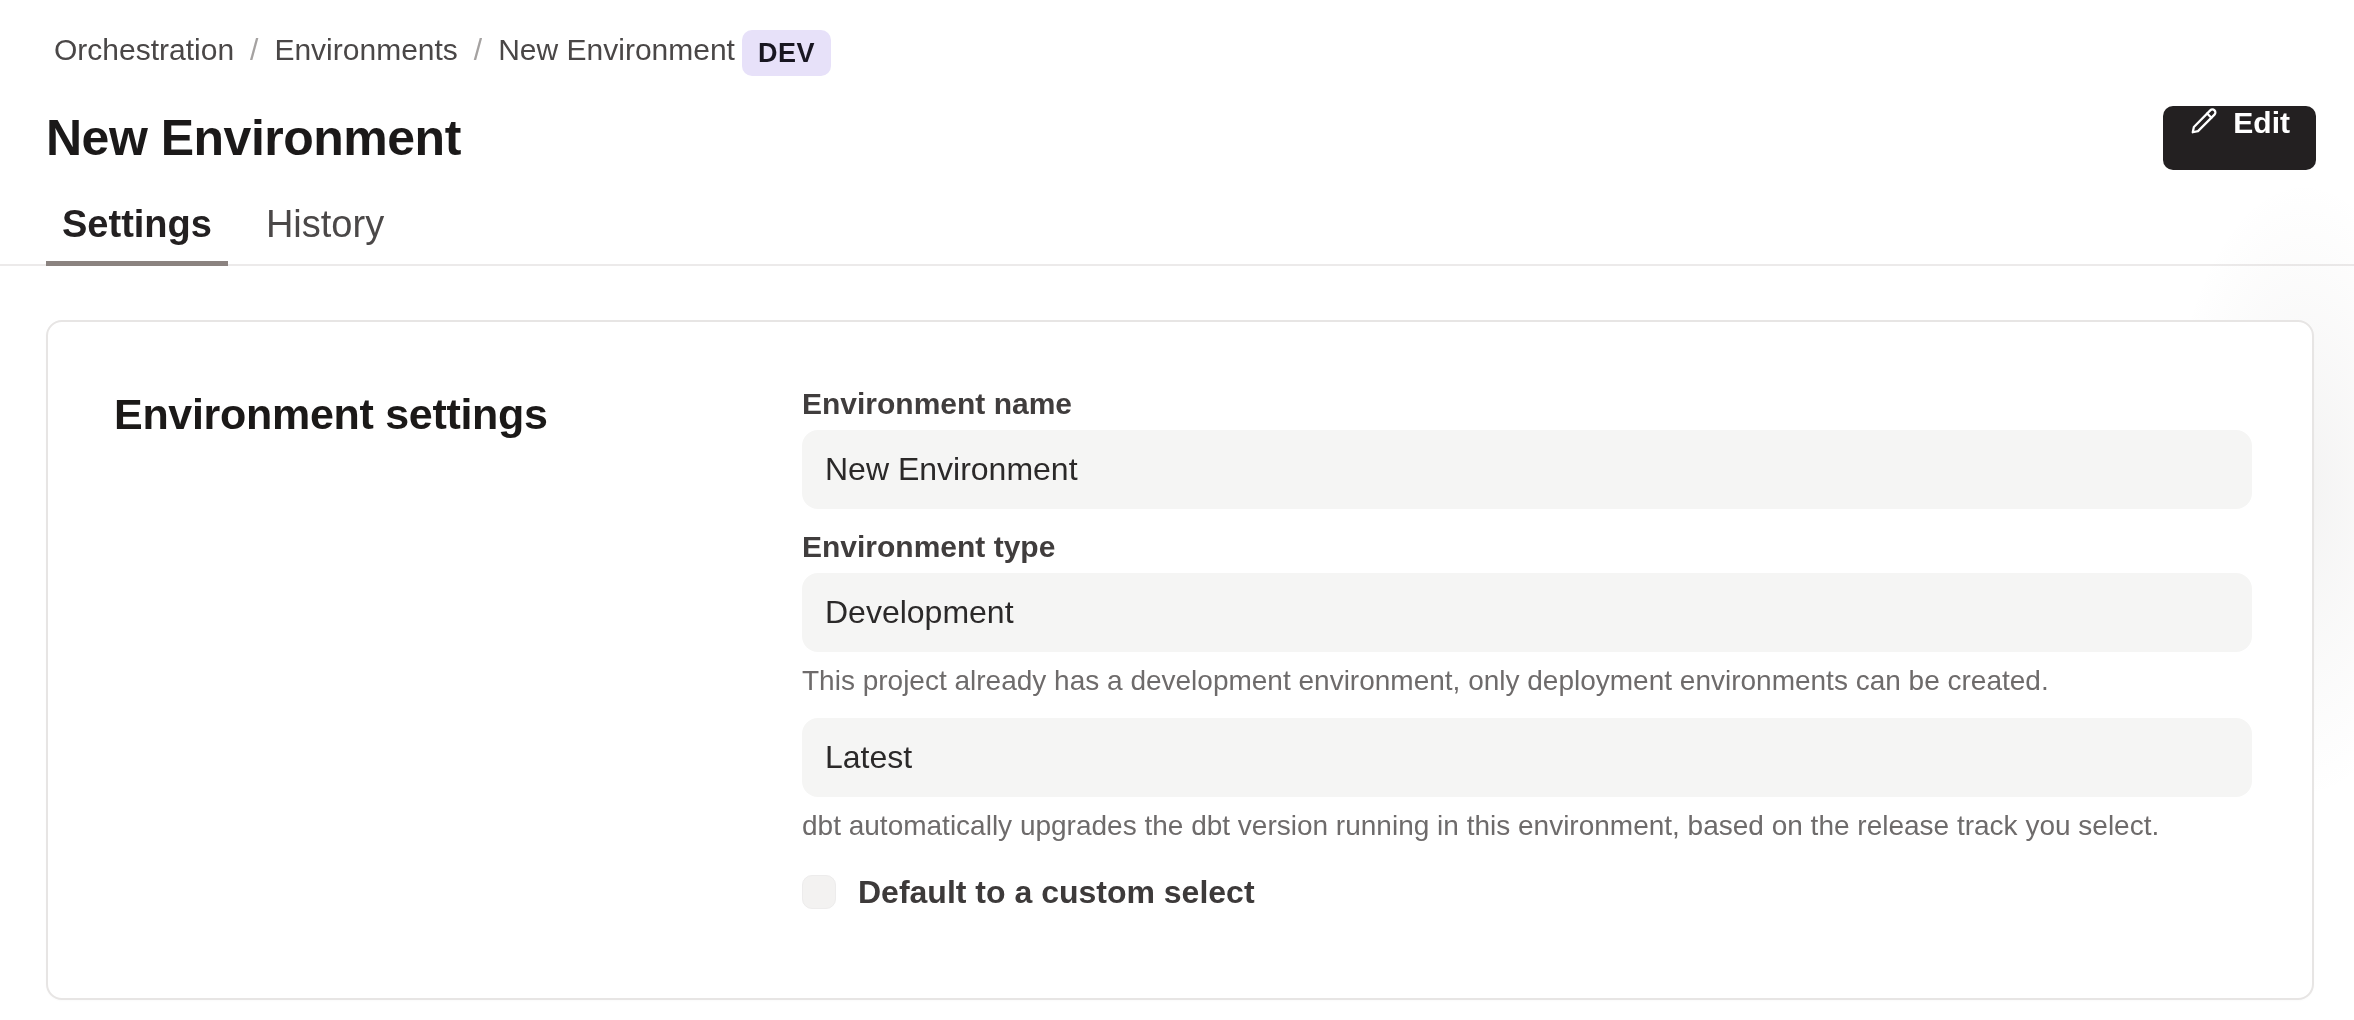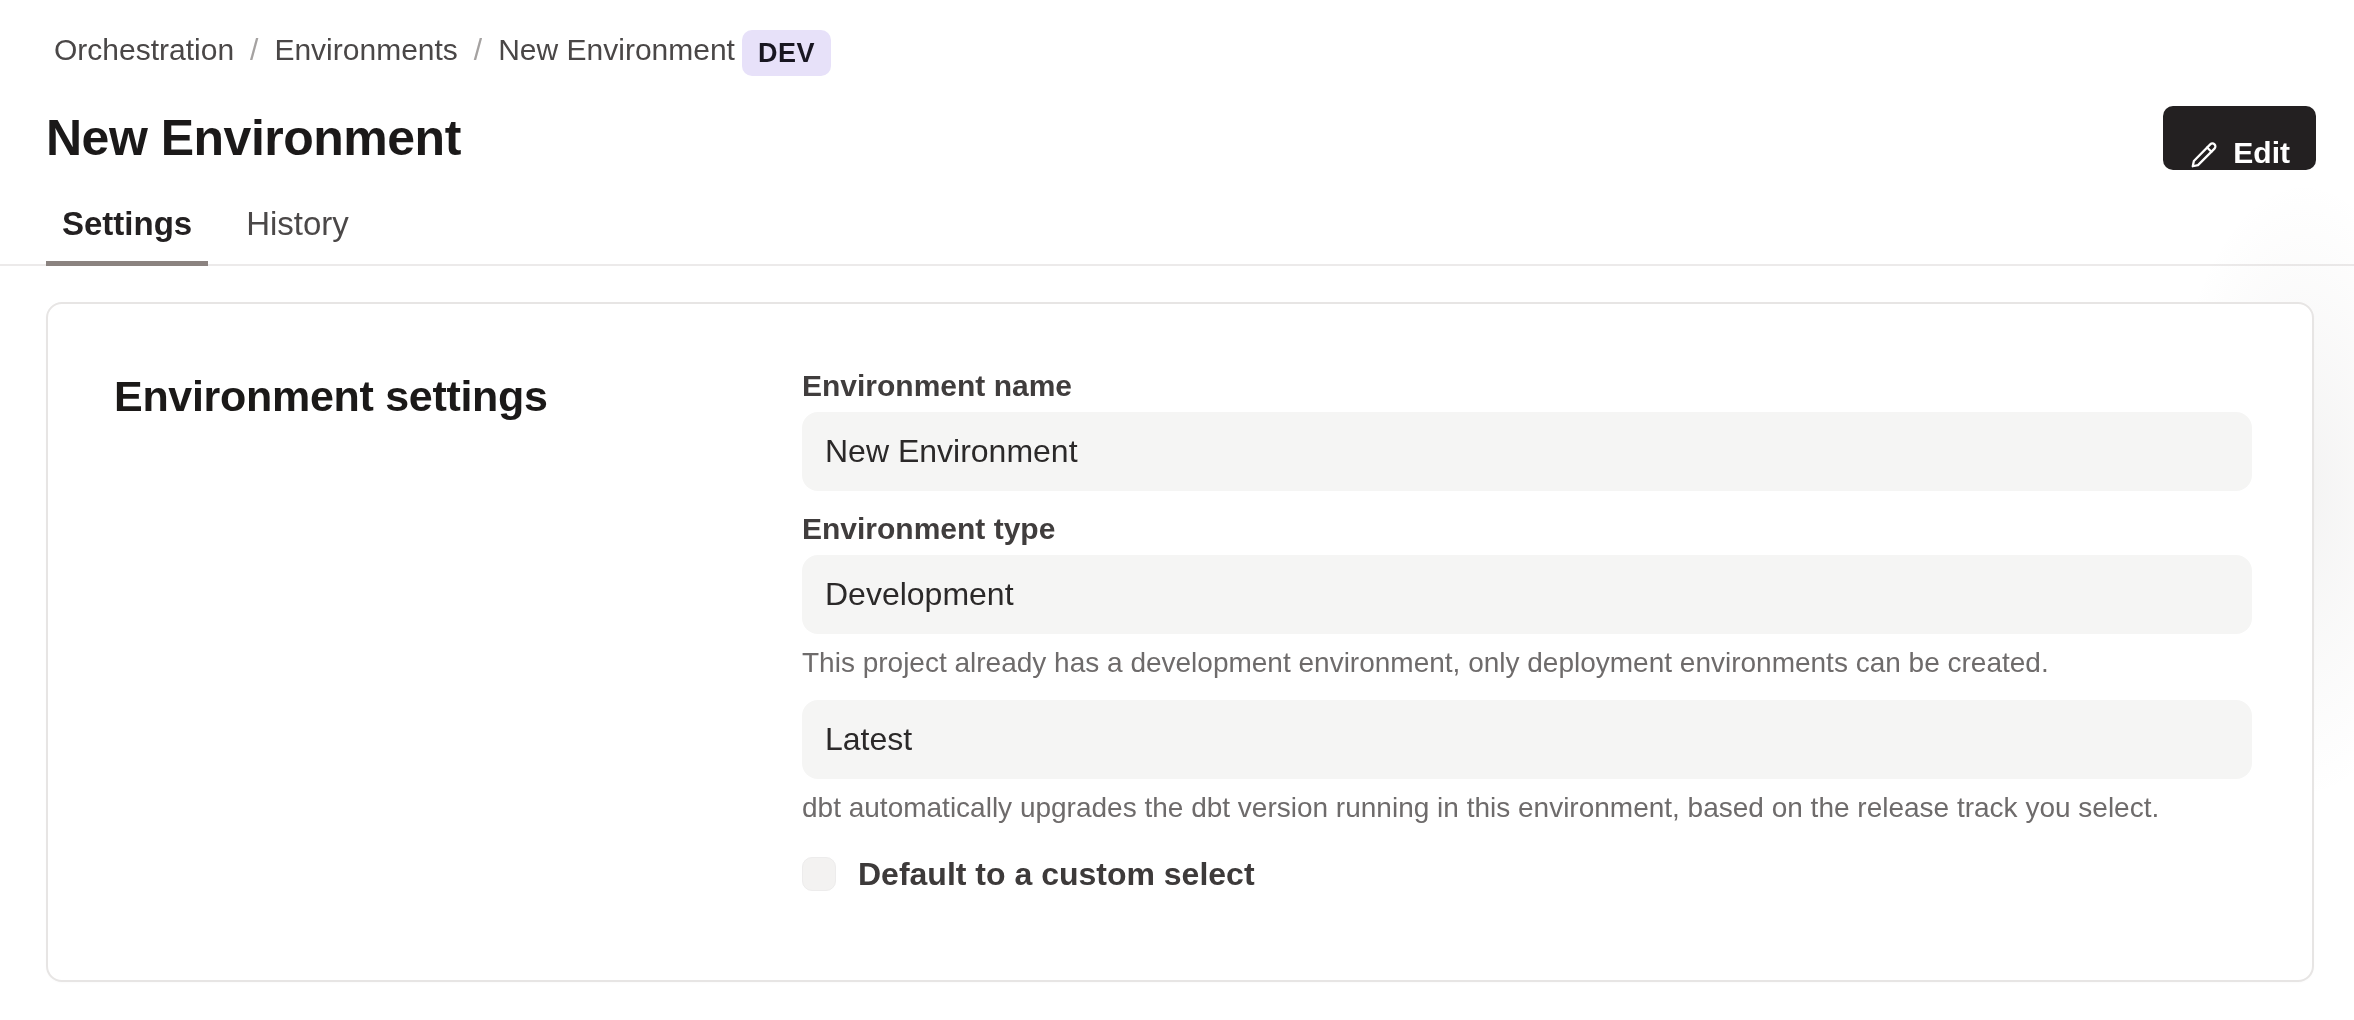--- a/index.html
+++ b/index.html
@@ -59,21 +59,21 @@
   }
   .page-title {
     font-size: 50px;
     line-height: 58px;
     font-weight: 700;
     letter-spacing: -0.5px;
     color: #1b1919;
   }
   .edit-button {
     display: flex;
-    align-items: flex-end;
+    align-items: flex-start;
     gap: 14px;
     height: 64px;
     padding: 0 26px;
     background: #232021;
     color: #ffffff;
     border: none;
     border-radius: 10px;
     font-family: inherit;
     font-size: 30px;
     font-weight: 600;
@@ -85,39 +85,39 @@
   .tabs {
     display: flex;
     gap: 22px;
     margin-top: 12px;
     padding-left: 46px;
     border-bottom: 2px solid #eceaea;
   }
   .tab {
     position: relative;
     padding: 22px 16px 20px;
-    font-size: 33px;
+    font-size: 38px;
     line-height: 40px;
     color: #4b4848;
     font-weight: 400;
     cursor: pointer;
   }
   .tab.active { color: #232021; font-weight: 600; }
   .tab.active::after {
     content: "";
     position: absolute;
     left: 0; right: 0; bottom: -2px;
     height: 5px;
     background: #8b8380;
   }
 
   
   .card {
     position: relative;
-    margin: 36px 0 0 46px;
+    margin: 54px 0 0 46px;
     width: 2268px;
     height: 680px;
     background: #ffffff;
     border: 2px solid #e7e5e4;
     border-radius: 16px;
     box-shadow: 0 1px 2px rgba(0,0,0,0.02);
   }
   .card-title {
     position: absolute;
     left: 66px;

